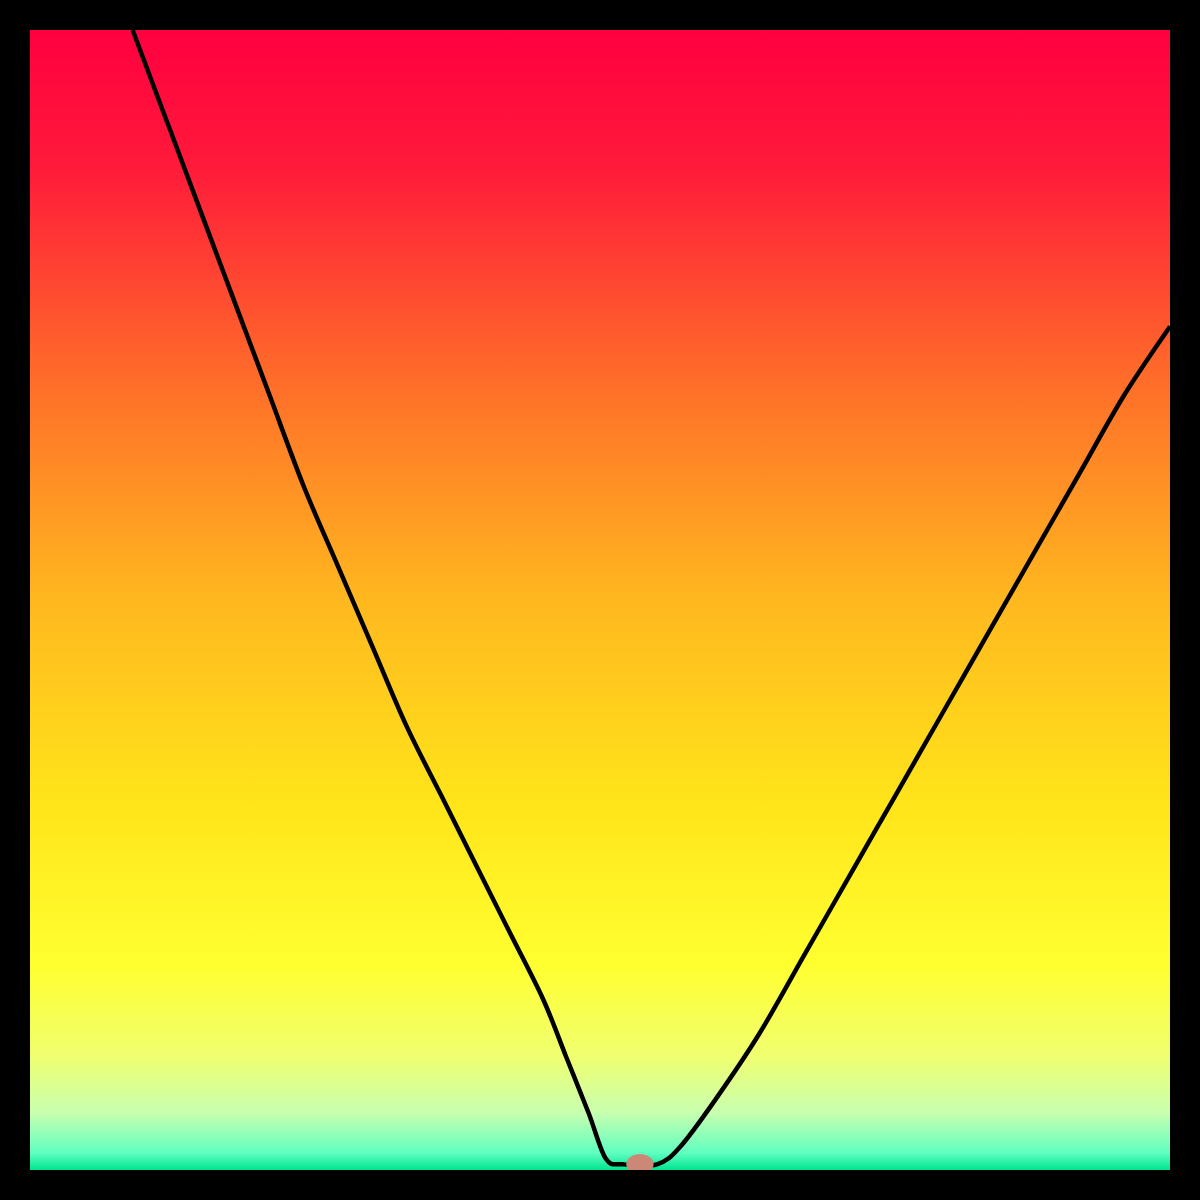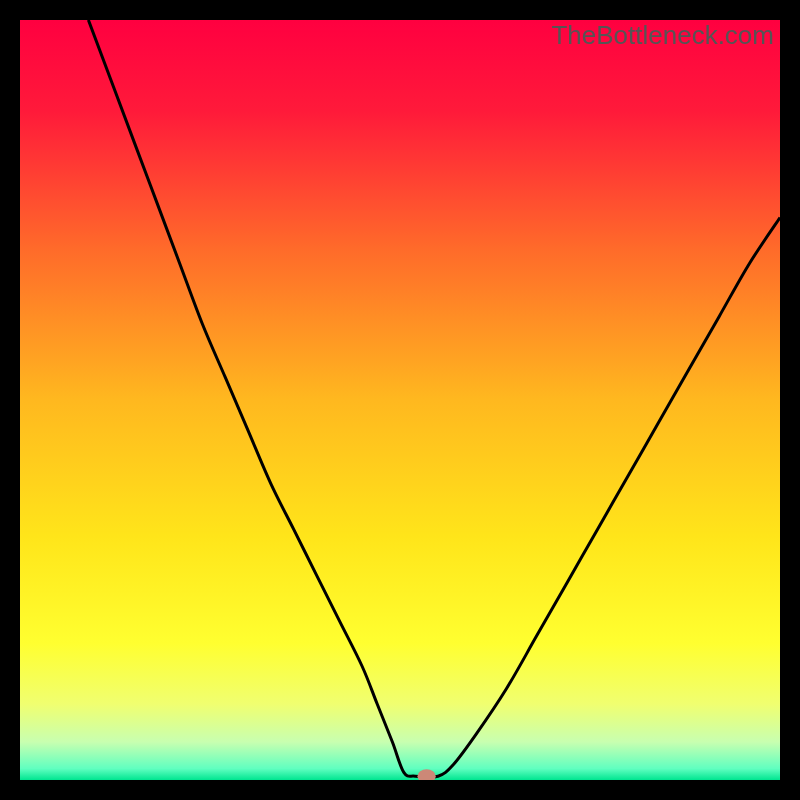--- a/index.html
+++ b/index.html
@@ -53,14 +53,13 @@
           <stop offset="90%" stop-color="#f0ff70"></stop>
           <stop offset="95%" stop-color="#c8ffb0"></stop>
           <stop offset="98.5%" stop-color="#60ffc0"></stop>
           <stop offset="100%" stop-color="#00e590"></stop>
         </linearGradient>
     </defs>
     <rect id="bg-rect" x="0" y="0" width="760" height="760" fill="url(#bg-grad)"></rect>
     <path id="curve" fill="none" stroke="#000000" stroke-width="3" d="M 68.39999999999999 0 C 72.19999999999999 10.133333333333326 83.6 40.53333333333329 91.2 60.799999999999955 C 98.80000000000001 81.06666666666662 106.4 101.33333333333336 114 121.60000000000002 C 121.6 141.8666666666667 129.2 162.13333333333333 136.79999999999998 182.39999999999998 C 144.39999999999998 202.66666666666663 152 222.93333333333325 159.6 243.19999999999993 C 167.2 263.4666666666666 174.8 285 182.4 304 C 190 323 197.60000000000002 339.46666666666664 205.20000000000002 357.2 C 212.8 374.93333333333334 220.4 392.66666666666663 228 410.4 C 235.6 428.1333333333333 243.20000000000002 447.1333333333333 250.8 463.59999999999997 C 258.4 480.0666666666666 265.99999999999994 494 273.59999999999997 509.2 C 281.2 524.4 288.8 539.5999999999999 296.40000000000003 554.8 C 304.00000000000006 570 311.6 585.1999999999999 319.2 600.4 C 326.79999999999995 615.6 335.6666666666667 632.0666666666666 342 646 C 348.3333333333333 659.9333333333334 352.1333333333333 671.3333333333334 357.2 684 C 362.26666666666665 696.6666666666666 367.96666666666664 710.6 372.4 722 C 376.8333333333333 733.4 380 746.6999999999999 383.8 752.4 C 387.6 758.1 389.5 755.5666666666667 395.2 756.2 C 400.9 756.8333333333334 411.66666666666674 758.1 418.00000000000006 756.2 C 424.33333333333337 754.3000000000001 426.8666666666667 751.7666666666667 433.2 744.8 C 439.5333333333333 737.8333333333333 447.1333333333333 727.0666666666666 456 714.4 C 464.8666666666667 701.7333333333333 476.2666666666667 685.2666666666667 486.40000000000003 668.8 C 496.53333333333336 652.3333333333333 506.66666666666674 633.3333333333334 516.8000000000001 615.6 C 526.9333333333334 597.8666666666667 537.0666666666666 580.1333333333333 547.1999999999999 562.4 C 557.3333333333333 544.6666666666666 567.4666666666667 526.9333333333333 577.6 509.2 C 587.7333333333333 491.46666666666664 597.8666666666667 473.73333333333335 608 456 C 618.1333333333333 438.26666666666665 628.2666666666667 420.53333333333336 638.4 402.8 C 648.5333333333333 385.06666666666666 658.6666666666666 367.3333333333333 668.8 349.59999999999997 C 678.9333333333333 331.8666666666666 689.0666666666667 314.1333333333334 699.2 296.40000000000003 C 709.3333333333334 278.6666666666667 719.4666666666667 259.66666666666663 729.6 243.19999999999993 C 739.7333333333333 226.73333333333326 754.9333333333334 205.20000000000002 760 197.60000000000002"></path>
     <ellipse id="marker" fill="#cc8877" cx="406.6" cy="756.2" rx="9.120000000000001" ry="6.840000000000001"></ellipse>
   </svg>
-  <div class="watermark">TheBottleneck.com</div>
 </div>
 
 </body></html>

